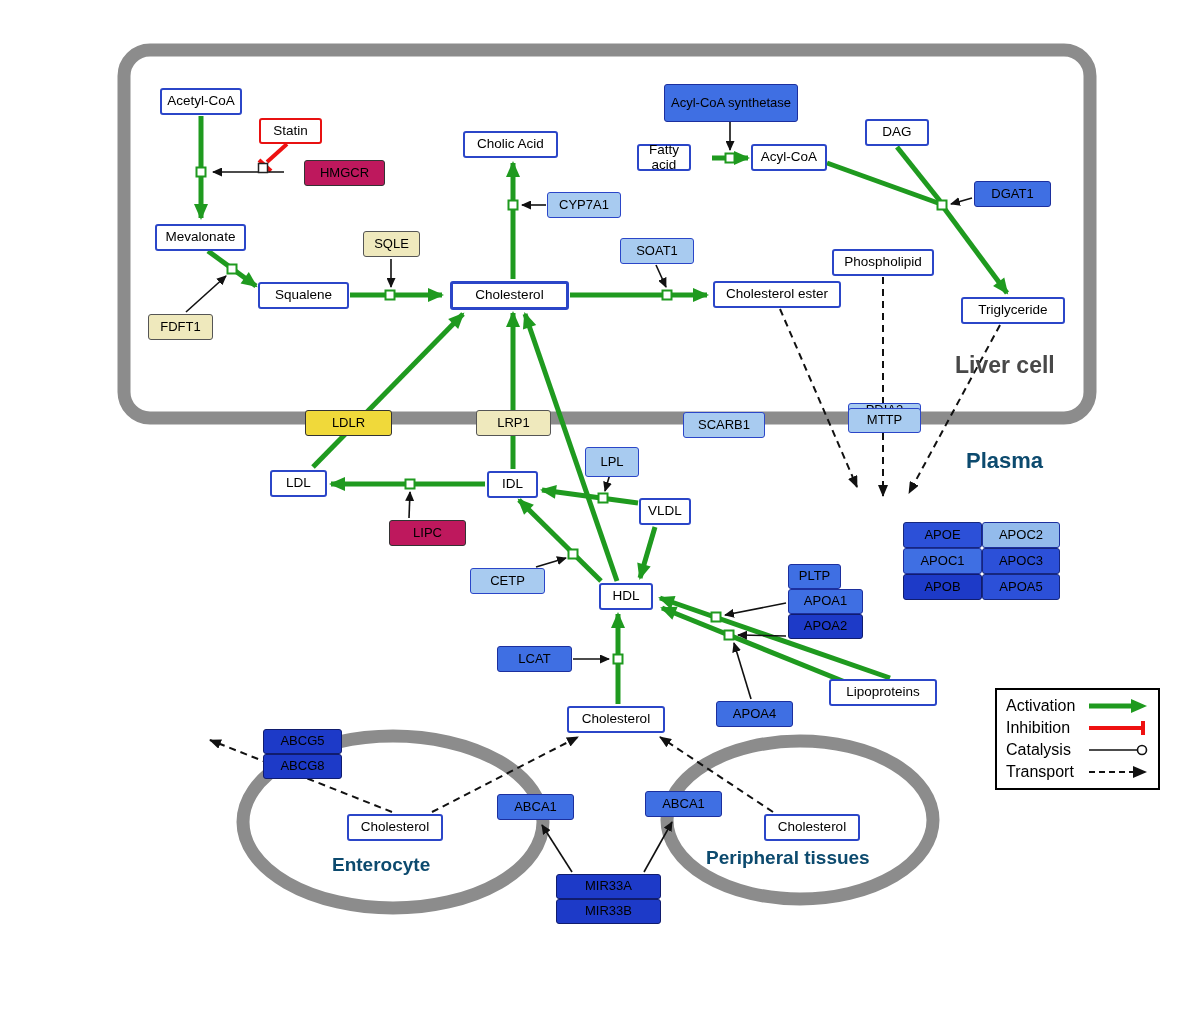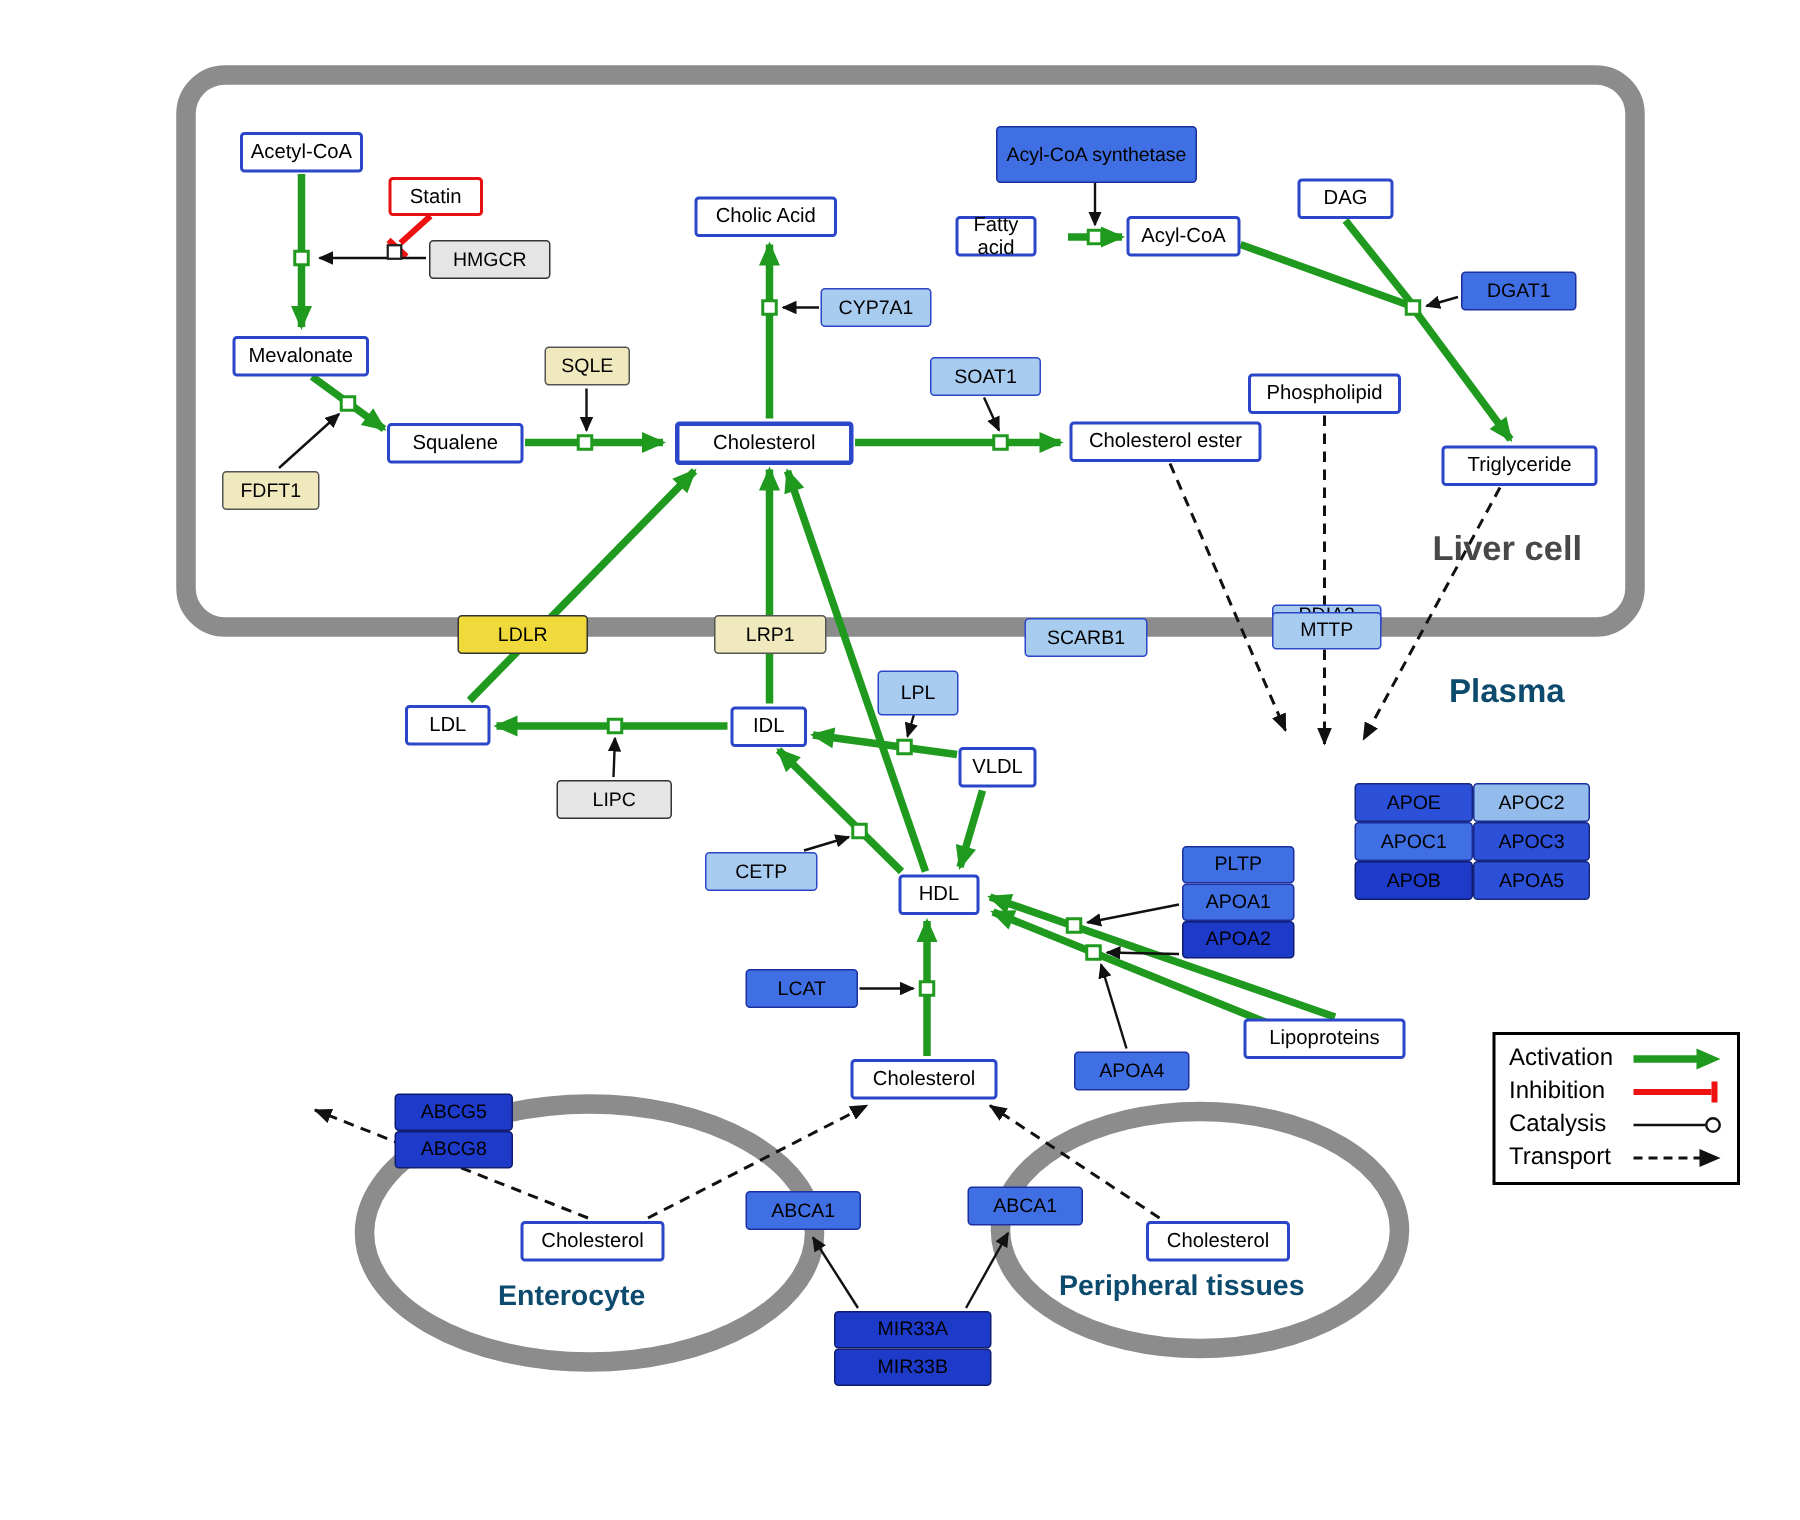--- a/index.html
+++ b/index.html
@@ -4,21 +4,21 @@
 <style>
   html,body{margin:0;padding:0;background:#fff;}
   .canvas{position:relative;width:1200px;height:1013px;background:#fff;overflow:hidden;
           font-family:"Liberation Sans",sans-serif;}
   #edges{position:absolute;left:0;top:0;}
   .node{position:absolute;box-sizing:border-box;display:flex;align-items:center;justify-content:center;
         text-align:center;font-size:13px;color:#000;line-height:1.08;border-radius:3px;padding:0 2px;}
   .metab{background:#fff;border:2px solid #2b46c8;font-size:13.5px;}
   .metab-strong{background:#fff;border:3px solid #2b46c8;font-size:13.5px;}
   .drug{background:#fff;border:2.5px solid #e81111;font-size:13.5px;}
-  .yellow{background:#e5e5e5;border:1.5px solid #333;}
+  .yellow{background:#be185d;border:1.5px solid #333;margin-left:18px;}
   .mustard{background:#f0d93a;border:1.5px solid #333;}
   .khaki{background:#efe9bd;border:1.5px solid #555;}
   .lblue{background:#a8cbf0;border:1.5px solid #2b46c8;}
   .lblue2{background:#93bbec;border:1.5px solid #1c2f9e;}
   .mblue{background:#3f6fe3;border:1.5px solid #1c2f9e;}
   .dblue{background:#2c50d8;border:1.5px solid #16277e;}
   .xdblue{background:#1d3ac8;border:1.5px solid #101c6e;}
   .comp-label{position:absolute;font-weight:bold;color:#0c4a6e;font-size:19px;}
   .liver-label{color:#484848;font-size:23px;}
   .plasma-label{font-size:22px;}
@@ -156,21 +156,21 @@
   <div class="node lblue" style="left:848px;top:408px;width:73px;height:25px">MTTP</div>
 
   <div class="node metab" style="left:270px;top:470px;width:57px;height:27px">LDL</div>
   <div class="node metab" style="left:487px;top:471px;width:51px;height:27px">IDL</div>
   <div class="node lblue" style="left:585px;top:447px;width:54px;height:30px">LPL</div>
   <div class="node metab" style="left:639px;top:498px;width:52px;height:27px">VLDL</div>
   <div class="node yellow" style="left:371px;top:520px;width:77px;height:26px">LIPC</div>
   <div class="node lblue" style="left:470px;top:568px;width:75px;height:26px">CETP</div>
   <div class="node metab" style="left:599px;top:583px;width:54px;height:27px">HDL</div>
   <div class="node mblue" style="left:497px;top:646px;width:75px;height:26px">LCAT</div>
-  <div class="node mblue" style="left:788px;top:564px;width:75px;height:25px">PLTP</div>
+  <div class="node mblue" style="left:788px;top:564px;width:53px;height:25px">PLTP</div>
   <div class="node mblue" style="left:788px;top:589px;width:75px;height:25px">APOA1</div>
   <div class="node xdblue" style="left:788px;top:614px;width:75px;height:25px">APOA2</div>
   <div class="node mblue" style="left:716px;top:701px;width:77px;height:26px">APOA4</div>
   <div class="node metab" style="left:829px;top:679px;width:108px;height:27px">Lipoproteins</div>
 
   <div class="node dblue" style="left:903px;top:522px;width:79px;height:26px">APOE</div>
   <div class="node lblue2" style="left:982px;top:522px;width:78px;height:26px">APOC2</div>
   <div class="node mblue" style="left:903px;top:548px;width:79px;height:26px">APOC1</div>
   <div class="node dblue" style="left:982px;top:548px;width:78px;height:26px">APOC3</div>
   <div class="node xdblue" style="left:903px;top:574px;width:79px;height:26px">APOB</div>

